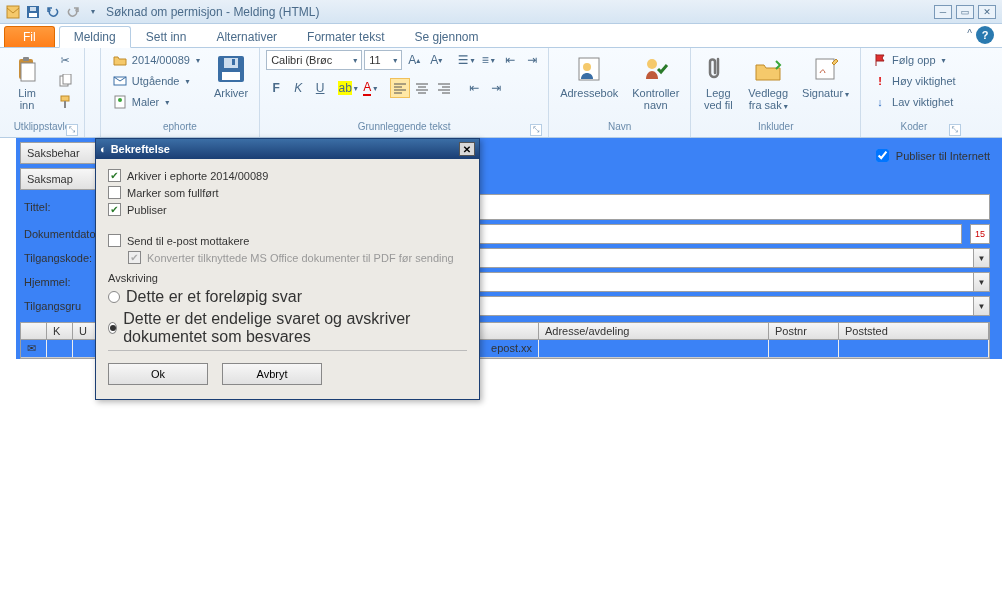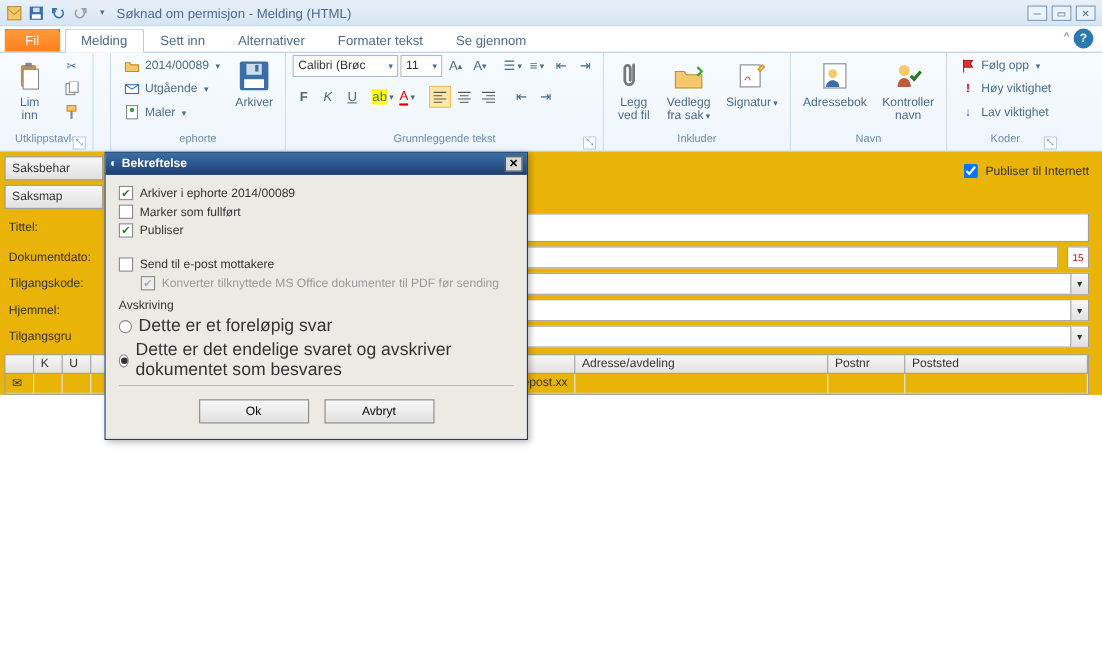--- a/index.html
+++ b/index.html
@@ -26,21 +26,21 @@
   .small-stack { display: flex; flex-direction: column; gap: 1px; }
   .small-item { display: flex; align-items: center; gap: 4px; padding: 1px 4px; border: 1px solid transparent; border-radius: 2px; font-size: 11px; color: #4a6b8a; white-space: nowrap; }
   .small-item .sic { width: 16px; height: 16px; display: flex; align-items: center; justify-content: center; }
   .dd { font-size: 8px; color: #4a6b8a; margin-left: 2px; }
   .font-row { display: flex; gap: 2px; align-items: center; margin-bottom: 4px; }
   .font-sel { height: 20px; border: 1px solid #abc; background: #fff; padding: 0 4px; display: flex; align-items: center; font-size: 11px; }
   .font-sel.wide { width: 96px; }
   .font-sel.narrow { width: 38px; }
   .mini { width: 20px; height: 20px; border: 1px solid transparent; display: flex; align-items: center; justify-content: center; font-size: 12px; color: #4a6b8a; }
   .mini.sel { background: #ffe8a6; border-color: #f0c05a; }
-  .form-area { padding: 4px 12px 0 4px; background: #eab308; }
+  .form-area { padding: 4px 12px 0 4px; background: #3b82f6; margin-left: 16px; }
   .form-row { display: flex; align-items: center; margin-bottom: 4px; gap: 6px; }
   .side-btn { width: 90px; height: 22px; background: linear-gradient(#f7f7f7,#e1e1e1); border: 1px solid #a0a0a0; text-align: left; padding: 0 6px; display: flex; align-items: center; font-size: 11px; }
   .plain-label { width: 90px; font-size: 11px; padding-left: 4px; }
   .field { flex: 1; height: 20px; border: 1px solid #a0a0a0; background: #fff; }
   .field.combo { display: flex; }
   .field.combo .arrow { width: 16px; border-left: 1px solid #a0a0a0; background: linear-gradient(#f7f7f7,#e1e1e1); display: flex; align-items: center; justify-content: center; font-size: 8px; }
   .pub-check { display: flex; align-items: center; gap: 4px; font-size: 11px; }
   .tabs2 { display: flex; margin-top: 8px; border-bottom: 1px solid #a0a0a0; }
   .tab2 { padding: 3px 12px; border: 1px solid #a0a0a0; border-bottom: none; background: #fff; margin-right: 2px; font-size: 11px; margin-bottom: -1px; }
   .tab2.inactive { background: #eee; }
@@ -57,21 +57,21 @@
   .chk-row { display: flex; align-items: center; gap: 6px; font-size: 11px; margin-bottom: 4px; }
   .chk-row.sub { margin-left: 20px; color: #999; }
   .chk { width: 13px; height: 13px; border: 1px solid #888; background: #fff; display: flex; align-items: center; justify-content: center; font-size: 10px; color: #2a7a2a; }
   .chk.off { color: transparent; }
   .chk.dis { background: #eee; color: #aaa; }
   .fieldset-label { font-size: 11px; margin: 8px 0 4px; }
   .radio-row { display: flex; align-items: center; gap: 6px; font-size: 16px; margin-bottom: 4px; }
   .radio { width: 12px; height: 12px; border: 1px solid #888; border-radius: 50%; background: #fff; display: flex; align-items: center; justify-content: center; }
   .radio.on::after { content:''; width:6px; height:6px; background:#333; border-radius:50%; }
   .dlg-hr { border: none; border-top: 1px solid #bbb; margin: 4px 0 12px; }
-  .dlg-buttons { display: flex; justify-content: center; gap: 14px; }
+  .dlg-buttons { display: flex; gap: 14px; }
   .dlg-btn { width: 100px; height: 22px; background: linear-gradient(#f7f7f7,#e1e1e1); border: 1px solid #888; font-size: 11px; }
   .date-ic { width: 20px; height: 20px; border: 1px solid #a0a0a0; background: #fff; margin-left: 2px; display: flex; align-items: center; justify-content: center; font-size: 9px; color: #c00; }
   svg { display: block; }
 </style>
 </head>
 <body>
 
 <div class="titlebar">
   <div class="qat">
     <div class="qat-btn">
@@ -280,20 +280,47 @@
         <div class="mini">⇥</div>
       </div>
     </div>
     <div class="group-label"><span>Grunnleggende tekst</span><span class="dlaunch">⤡</span></div>
   </div>
 
   <div class="group">
     <div class="group-body">
       <div class="rbtn">
         <div class="ic">
+            <svg width="28" height="28">
+              <rect x="4" y="3" width="20" height="22" fill="#fff" stroke="#888"></rect>
+              <circle cx="12" cy="12" r="4" fill="#f5c96b"></circle>
+              <path d="M6 24c0-4 3-6 6-6s6 2 6 6" fill="#3a6ea5"></path>
+            </svg>
+          </div>
+        <div class="lbl">Adressebok</div>
+      </div>
+      <div class="rbtn">
+        <div class="ic">
+            <svg width="28" height="28">
+              <circle cx="10" cy="9" r="5" fill="#f5c96b"></circle>
+              <path d="M4 24c0-5 3-8 6-8s6 3 6 8" fill="#c05a3a"></path>
+              <path d="M16 14l3 3 6-7" stroke="#2a7a2a" stroke-width="3" fill="none"></path>
+            </svg>
+          </div>
+        <div class="lbl" style="white-space:pre;">Kontroller
+navn</div>
+      </div>
+    </div>
+    <div class="group-label">Navn</div>
+  </div>
+
+  <div class="group">
+    <div class="group-body">
+      <div class="rbtn">
+        <div class="ic">
             <svg width="24" height="28">
               <path d="M12 4v14a4 4 0 0 1-8 0V7a2.5 2.5 0 0 1 5 0v11" stroke="#777" stroke-width="2.5" fill="none" stroke-linecap="round"></path>
             </svg>
           </div>
         <div class="lbl" style="white-space:pre;">Legg
 ved fil</div>
       </div>
       <div class="rbtn">
         <div class="ic">
             <svg width="28" height="28">
@@ -309,47 +336,20 @@
             <svg width="28" height="28">
               <rect x="4" y="4" width="18" height="20" fill="#fff" stroke="#888"></rect>
               <path d="M8 18c2-4 4-4 5 0" stroke="#c05a3a" fill="none"></path>
               <path d="M20 8l4-4 2 2-4 4z" fill="#f5c96b" stroke="#c08b2a"></path>
             </svg>
           </div>
         <div class="lbl"><span>Signatur</span><span class="dd">▾</span></div>
       </div>
     </div>
     <div class="group-label">Inkluder</div>
-  </div>
-
-  <div class="group">
-    <div class="group-body">
-      <div class="rbtn">
-        <div class="ic">
-            <svg width="28" height="28">
-              <rect x="4" y="3" width="20" height="22" fill="#fff" stroke="#888"></rect>
-              <circle cx="12" cy="12" r="4" fill="#f5c96b"></circle>
-              <path d="M6 24c0-4 3-6 6-6s6 2 6 6" fill="#3a6ea5"></path>
-            </svg>
-          </div>
-        <div class="lbl">Adressebok</div>
-      </div>
-      <div class="rbtn">
-        <div class="ic">
-            <svg width="28" height="28">
-              <circle cx="10" cy="9" r="5" fill="#f5c96b"></circle>
-              <path d="M4 24c0-5 3-8 6-8s6 3 6 8" fill="#c05a3a"></path>
-              <path d="M16 14l3 3 6-7" stroke="#2a7a2a" stroke-width="3" fill="none"></path>
-            </svg>
-          </div>
-        <div class="lbl" style="white-space:pre;">Kontroller
-navn</div>
-      </div>
-    </div>
-    <div class="group-label">Navn</div>
   </div>
 
   <div class="group" style="border-right:none;">
     <div class="group-body">
       <div class="small-stack">
         <div class="small-item">
             <span class="sic">
               <svg width="14" height="14">
                 <path d="M3 1v12M3 2h8l-2 3 2 3H3" fill="#e03030" stroke="#a02020"></path>
               </svg>

